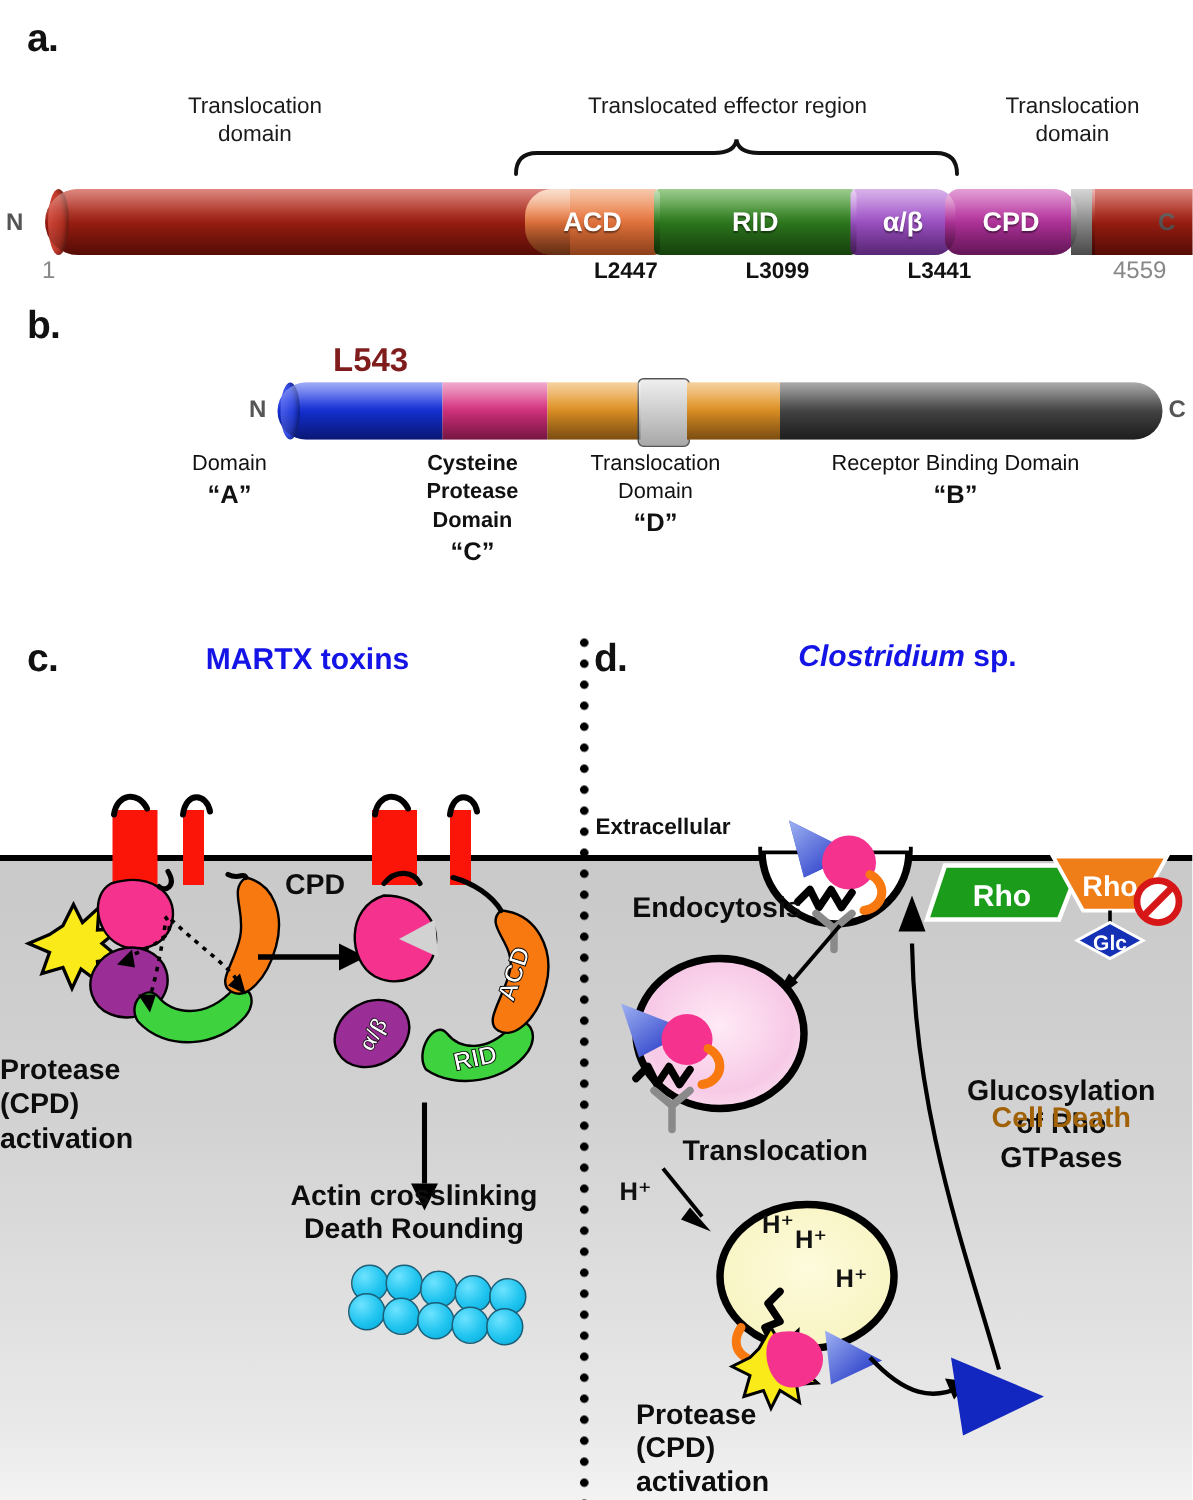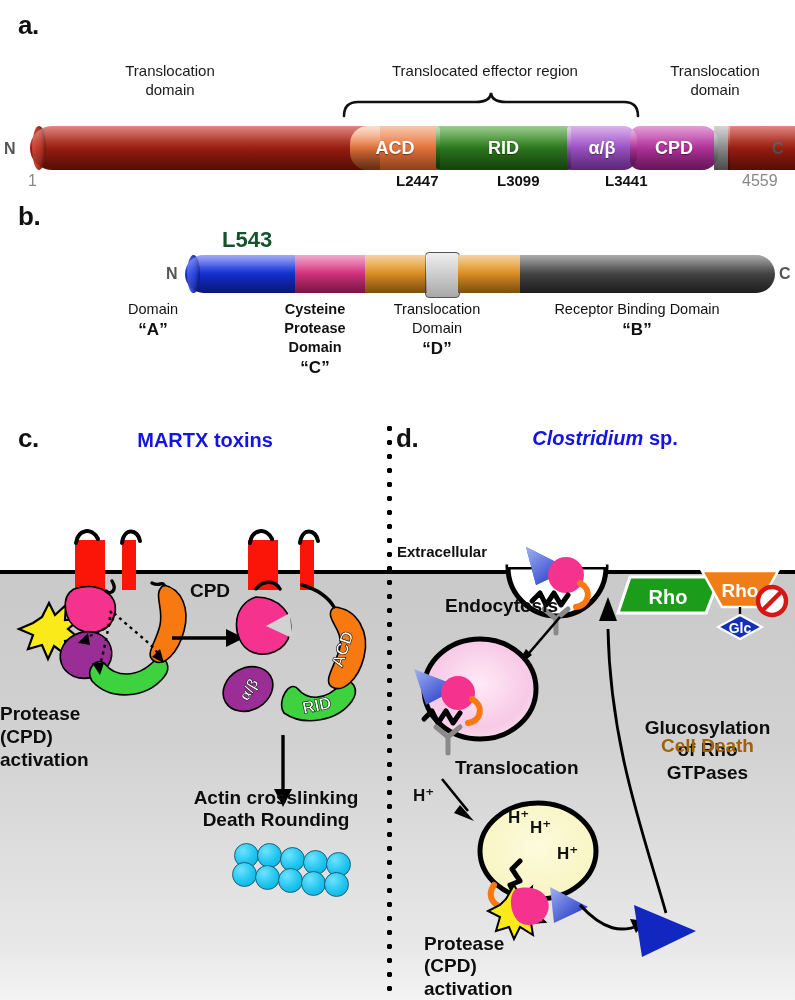--- a/index.html
+++ b/index.html
@@ -129,21 +129,21 @@
 
   <div class="abs mark" style="left:396px;top:172px;">L2447</div>
   <div class="abs mark" style="left:497px;top:172px;">L3099</div>
   <div class="abs mark" style="left:565px;top:172px;margin-left:40px;">L3441</div>
 </div>
 
 <div class="abs" id="panel-b">
 
   <div class="abs panel-letter" style="left:18px;top:6px;">b.</div>
 
-  <div class="abs" style="left:222px;top:32px;font-size:22px;font-weight:bold;color:#14532d;">L543</div>
+  <div class="abs" style="left:222px;top:32px;font-size:22px;font-weight:bold;color:#7f1d1d;">L543</div>
 
   <div class="bar-wrap" style="left:185px;top:60px;width:590px;height:38px;">
     <div class="seg cap-left" style="height:38px;left:0px;width:110px;background:linear-gradient(to bottom,#5a6ef0 0%,#1430d8 45%,#0d22a8 100%);">
         <span class="sheen"></span>
       </div>
     <div class="nub" style="height:38px;left:2px;width:13px;border-radius:50%;background:linear-gradient(to right,#4a5ef0,#1430d8);"></div>
     <div class="seg" style="height:38px;left:110px;width:70px;background:linear-gradient(to bottom,#e66ca8 0%,#d6337f 45%,#ab1f60 100%);">
         <span class="sheen"></span>
       </div>
     <div class="seg" style="height:38px;left:180px;width:62px;background:linear-gradient(to bottom,#efb05a 0%,#e09224 45%,#b3701a 100%);">
@@ -327,21 +327,21 @@
 
     <circle cx="74" cy="30" r="18" fill="#f5338f" stroke="none"></circle>
 
     <path d="M88,38 C100,44 98,60 84,62" fill="none" stroke="#f7790f" stroke-width="6" stroke-linecap="round"></path>
 
     <path d="M40,56 l8,-8 l6,12 l8,-12 l7,12 l7,-10" fill="none" stroke="#000" stroke-width="5" stroke-linecap="round" stroke-linejoin="round"></path>
 
     <path d="M52,64 l12,10 l12,-10 M64,74 l0,14" fill="none" stroke="#8a8a8a" stroke-width="5" stroke-linecap="round"></path>
   </svg>
 
-  <div class="abs blk" style="left:398px;top:180px;width:160px;text-align:right;">Endocytosis</div>
+  <div class="abs blk" style="left:398px;top:180px;width:160px;text-align:center;">Endocytosis</div>
 
   <svg class="abs" style="left:512px;top:198px;" width="52" height="58">
     <line x1="48" y1="4" x2="12" y2="46" stroke="#000" stroke-width="2.6"></line>
     <polygon points="2,56 20,42 14,36" fill="#000"></polygon>
   </svg>
 
   <svg class="abs" style="left:418px;top:216px;" width="130" height="120">
     <ellipse cx="62" cy="58" rx="56" ry="50" fill="url(#endo1)" stroke="#000" stroke-width="5"></ellipse>
     <polygon points="-4,38 42,56 8,74" fill="url(#gradblue2)"></polygon>
     <circle cx="40" cy="62" r="17" fill="#f5338f"></circle>

